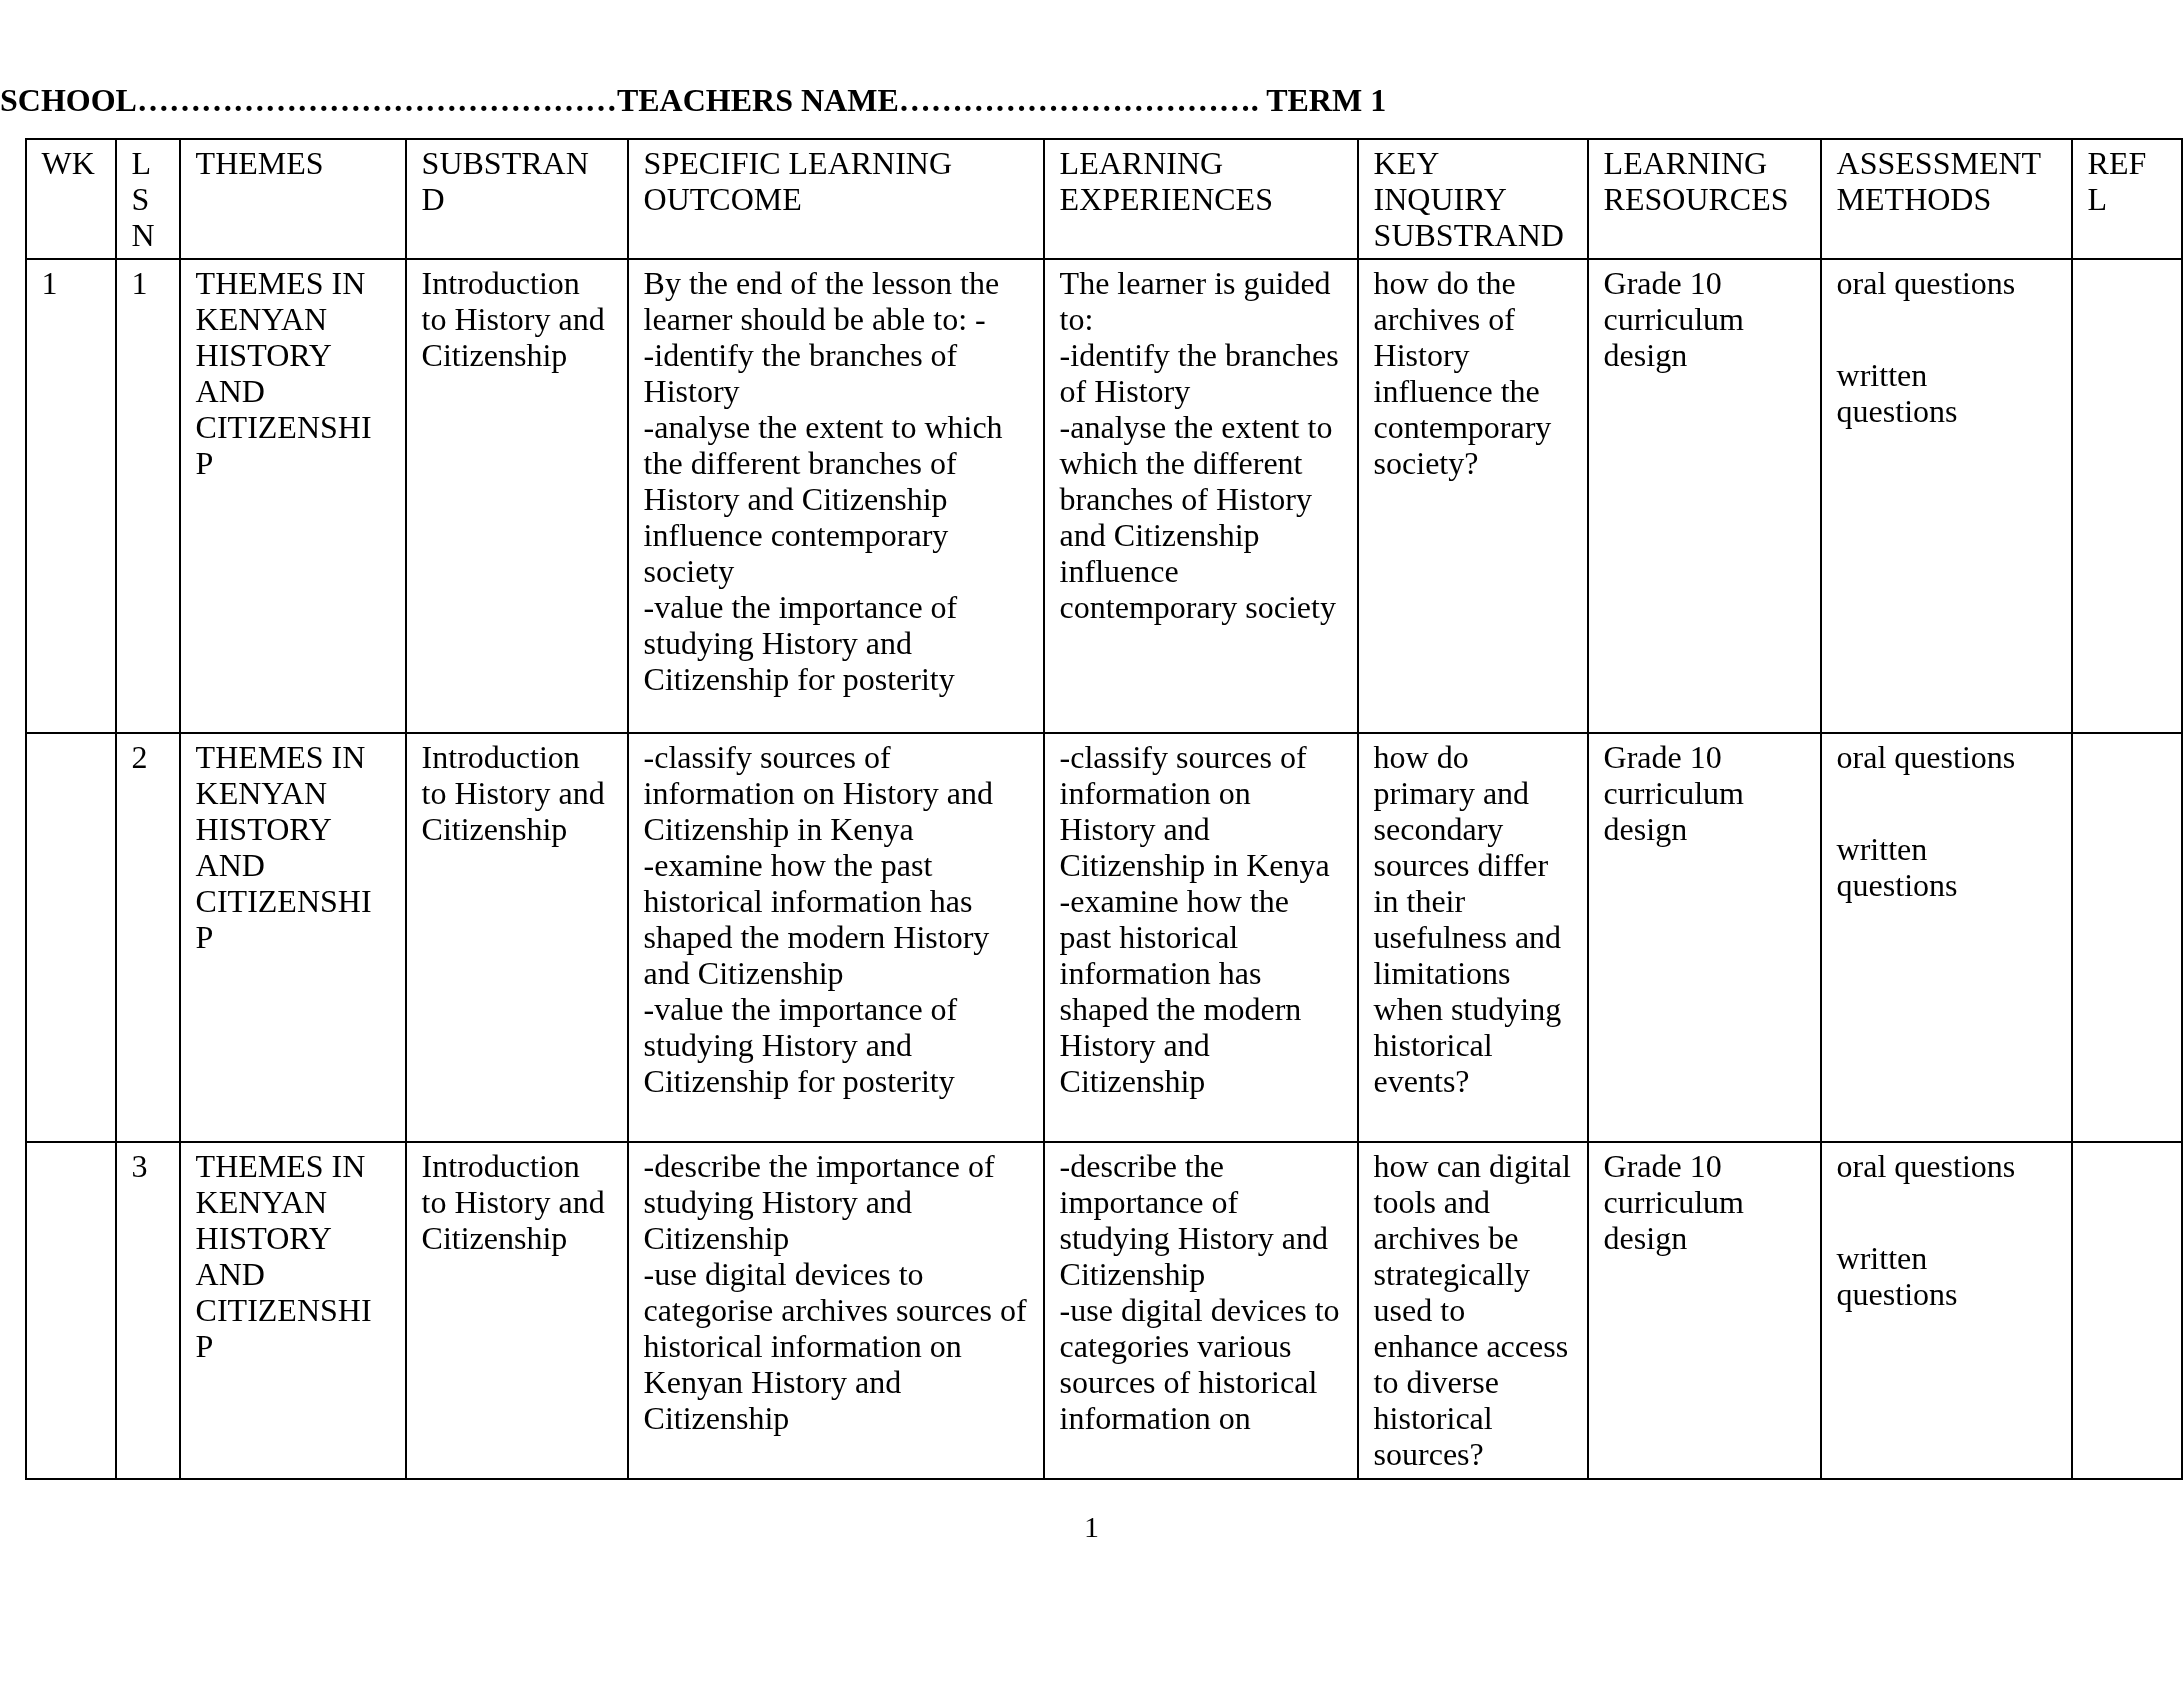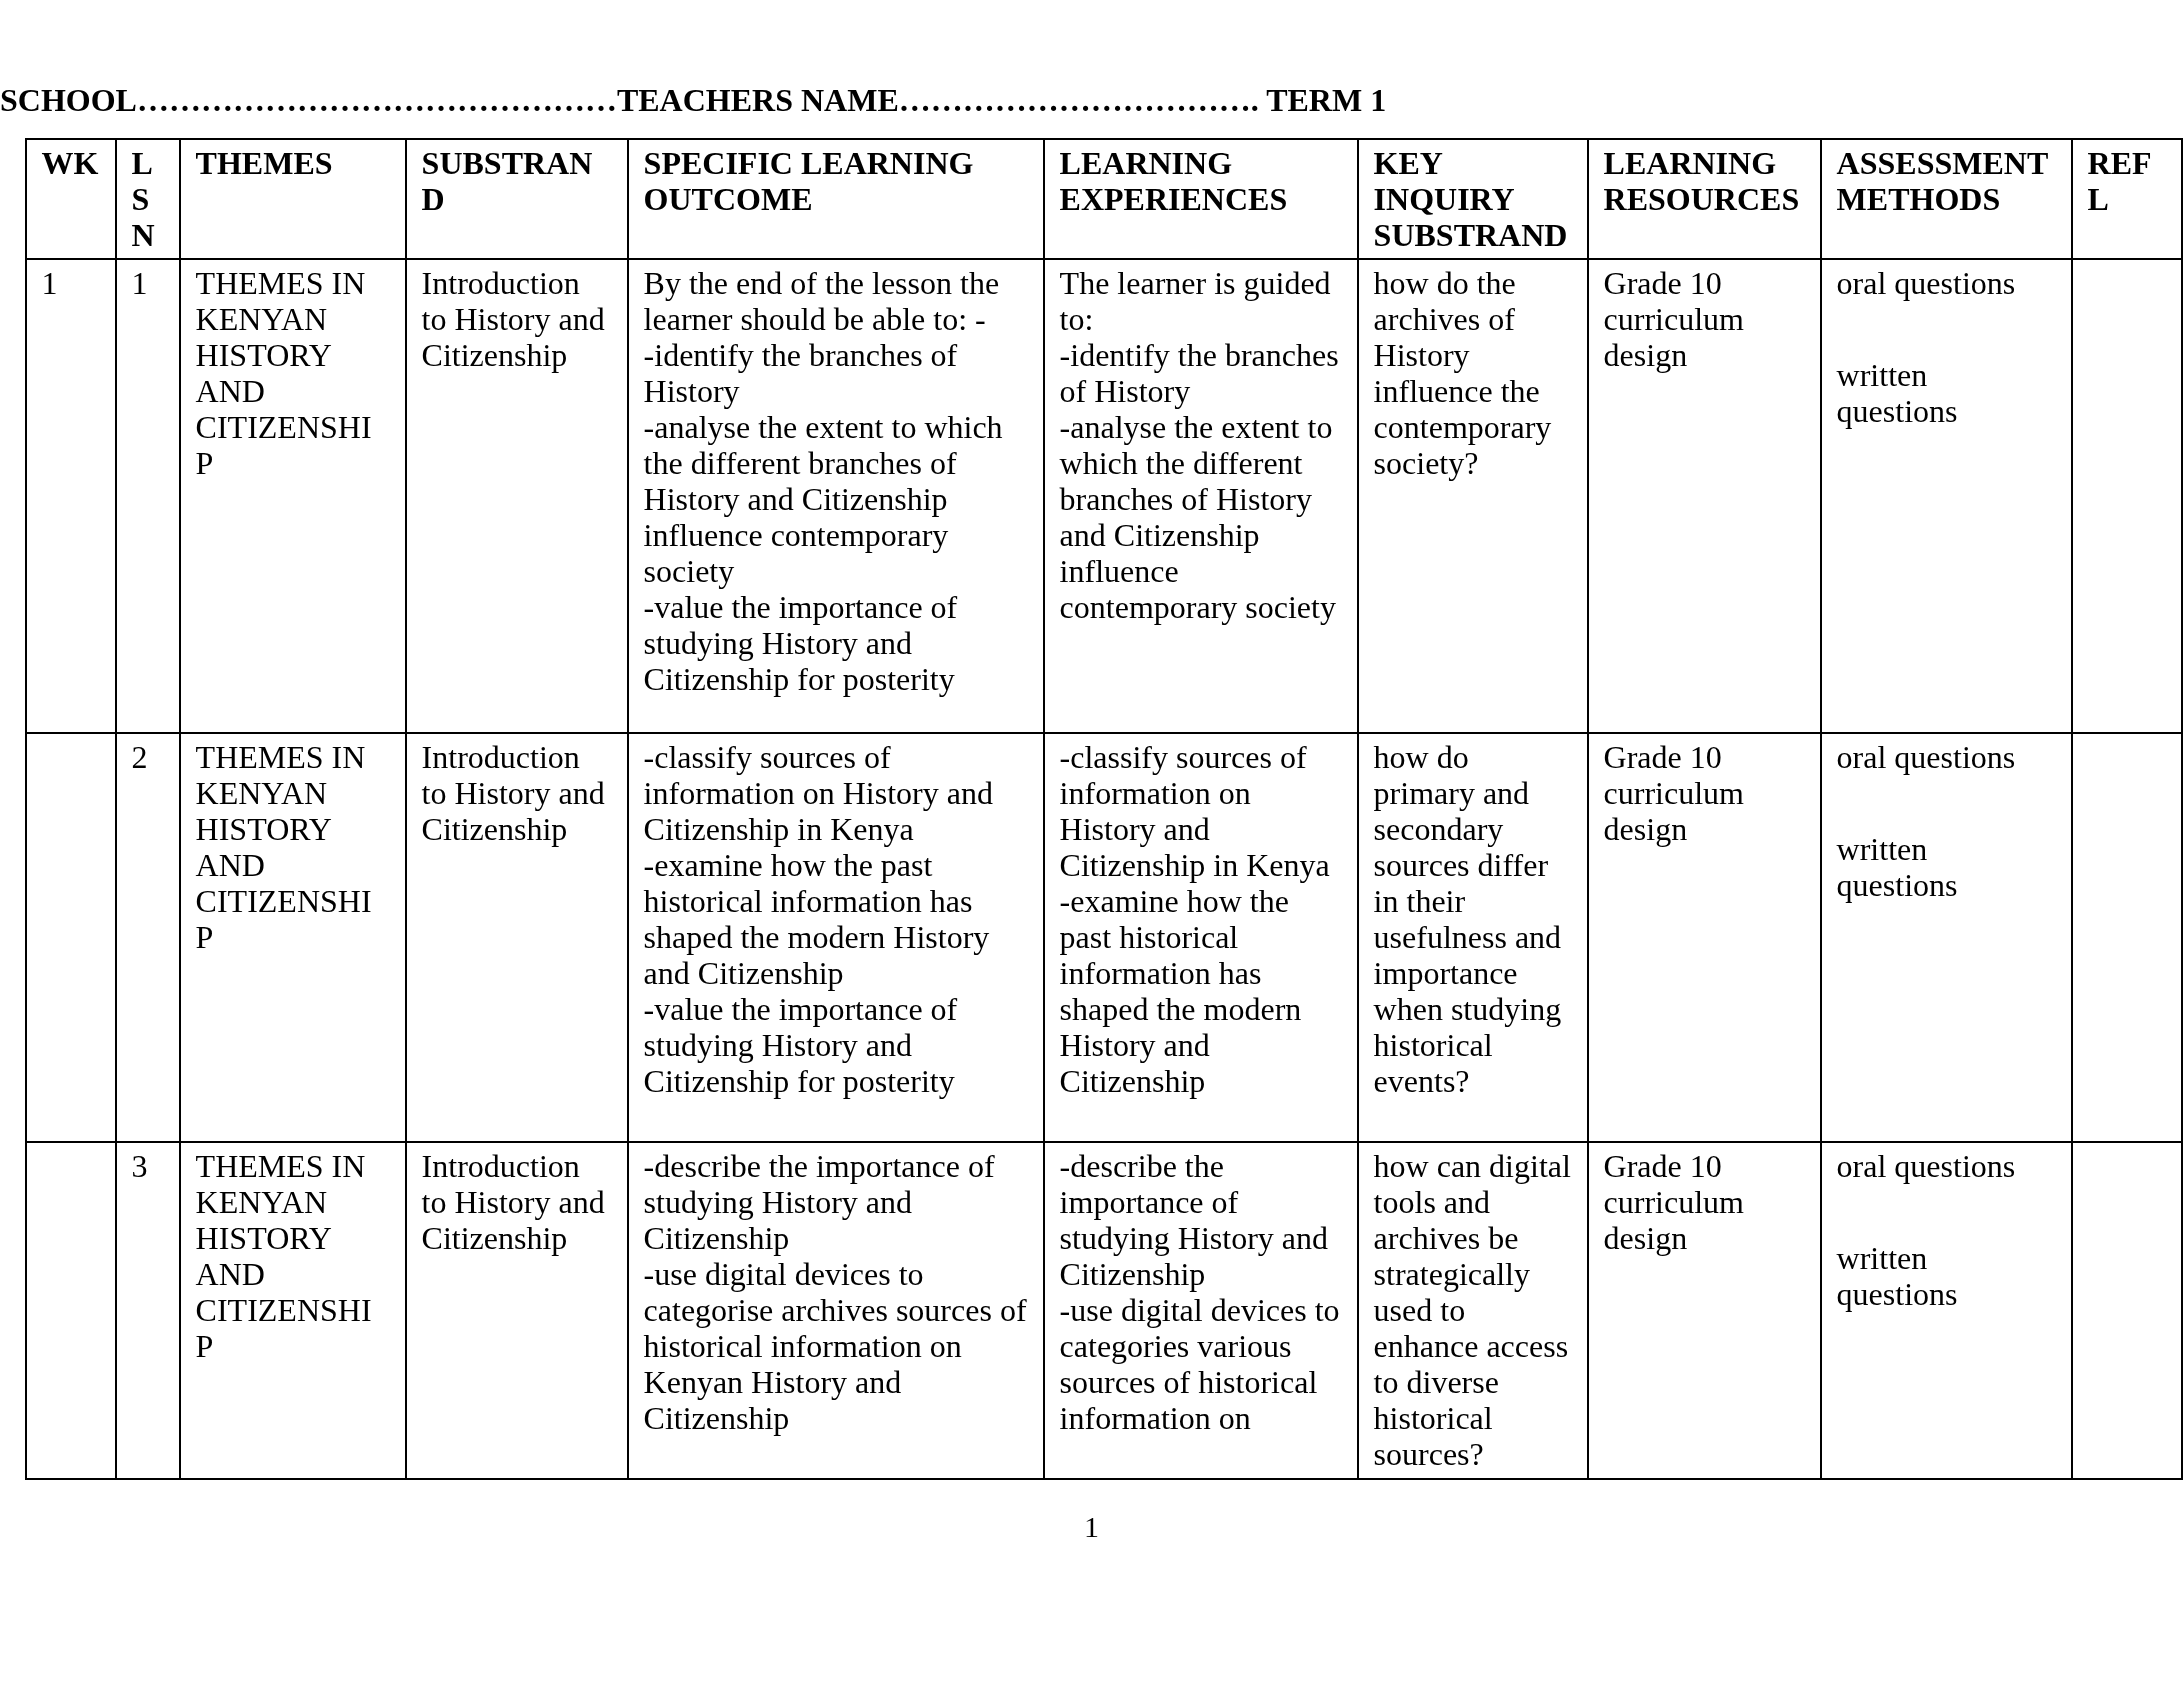--- a/index.html
+++ b/index.html
@@ -25,21 +25,21 @@
     width: 2156px; margin: 18.5px 0 0 25px;
   }
   table.scheme th, table.scheme td {
     border: 2px solid #000000;
     vertical-align: top; text-align: left;
     padding: 5.3px 16px 5.3px 14.6px;
     font-size: 32px; line-height: 36px;
     word-wrap: break-word; overflow-wrap: break-word;
     background: #ffffff;
   }
-  table.scheme th { font-weight: bold; }
+  table.scheme th { font-weight: normal; }
   table.scheme thead tr { height: 109px; }
   table.scheme tbody tr:nth-child(1) { height: 474px; }
   table.scheme tbody tr:nth-child(2) { height: 409px; }
   table.scheme tbody tr:nth-child(3) { height: 334px; }
   .para { margin: 0; }
   .para.empty { height: 56px; }
   .b { font-weight: normal; }
   .page-number {
     text-align: center; font-size: 30px; line-height: 34px;
     margin-top: 30px;
@@ -132,21 +132,21 @@
           <td>
             <div class="para"><span>-classify sources of information on History and Citizenship in Kenya</span></div>
             <div class="para"><span>-examine how the past historical information has shaped the modern History and Citizenship</span></div>
             <div class="para"><span>-value the importance of studying History and Citizenship for posterity</span></div>
           </td>
           <td>
             <div class="para"><span>-classify sources of information on History and Citizenship in Kenya</span></div>
             <div class="para"><span>-examine how the past historical information has shaped the modern History and Citizenship</span></div>
           </td>
           <td>
-            <div class="para"><span>how do primary and secondary sources differ in their usefulness and importance when studying historical events?</span></div>
+            <div class="para"><span>how do primary and secondary sources differ in their usefulness and limitations when studying historical events?</span></div>
           </td>
           <td>
             <div class="para"><span>Grade 10 curriculum design</span></div>
           </td>
           <td>
             <div class="para"><span>oral questions</span></div>
             <div class="para empty"><span></span></div>
             <div class="para"><span>written questions</span></div>
           </td>
           <td></td>

